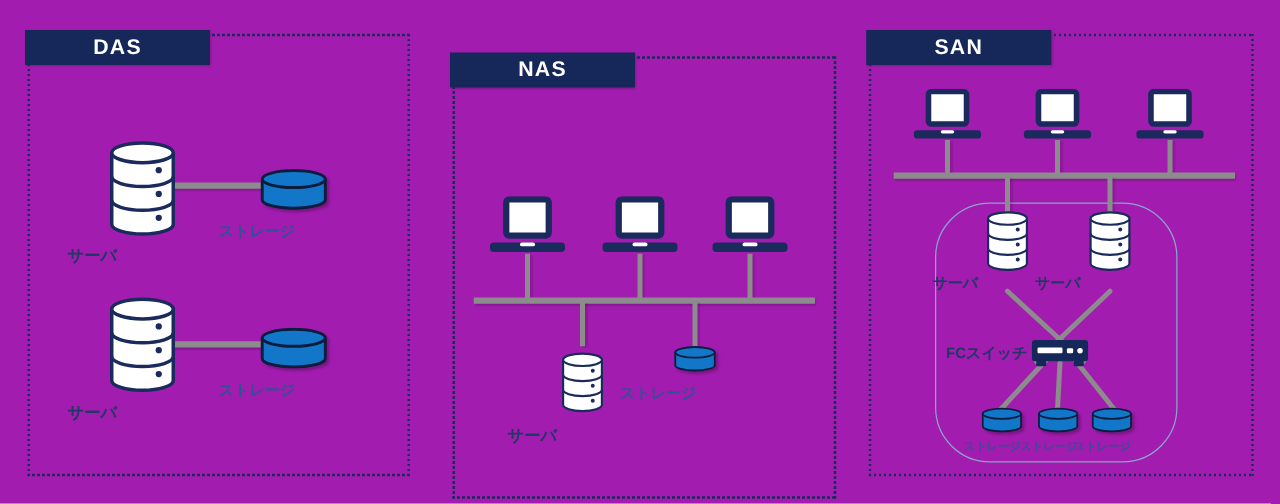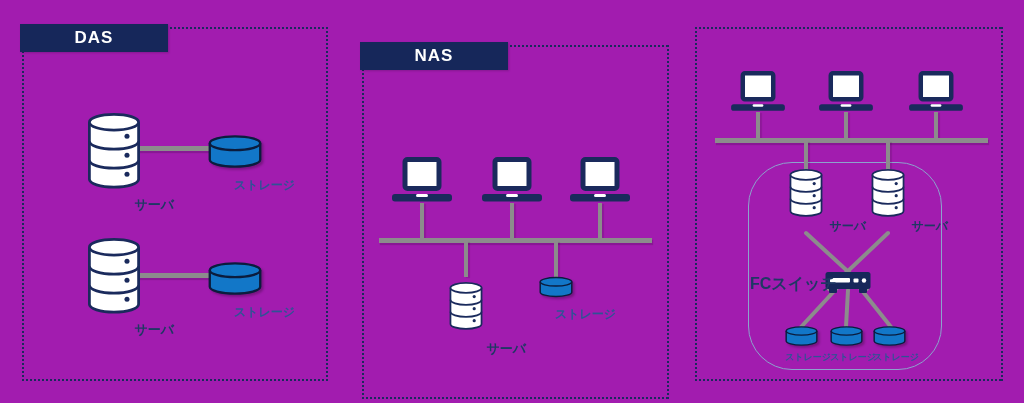--- a/index.html
+++ b/index.html
@@ -18,26 +18,26 @@
     background-position:0 0,0 100%,0 0,100% 0;
     background-repeat:no-repeat;
   }
   .hdr{
     position:absolute;left:-2px;top:-3px;width:148px;height:28px;
     background:#16275a;color:#ffffff;font-size:17px;font-weight:bold;
     display:flex;align-items:center;justify-content:center;letter-spacing:1px;
     box-shadow:1px 1px 2px rgba(0,0,0,0.18);z-index:6;
   }
   .icon{position:absolute;z-index:4;}
-  .lbl{position:absolute;z-index:5;text-align:right;font-weight:bold;white-space:nowrap;}
+  .lbl{position:absolute;z-index:5;text-align:left;font-weight:bold;white-space:nowrap;}
   .lbl-server{color:#1f3864;font-size:13px;}
   .lbl-storage{color:#2e5395;font-size:12px;}
   .lbl-server-sm{color:#1f3864;font-size:12px;}
   .lbl-storage-xs{color:#2e5395;font-size:9px;}
-  .lbl-switch{color:#1f3864;font-size:16px;text-align:right;}
+  .lbl-switch{color:#1f3864;font-size:12px;text-align:right;}
 
   
   .hline,.vline{position:absolute;background:#8c8c8c;z-index:2;}
   .hline{height:5px;box-shadow:1px 2px 1px rgba(0,0,0,0.15);}
   .vline{width:4px;box-shadow:2px 1px 1px rgba(0,0,0,0.12);}
 
   .fence{
     position:absolute;border:1.5px solid #8ca3cc;border-radius:44px;
     background:transparent;z-index:1;
   }
@@ -130,20 +130,21 @@
         <use href="#sym-server"></use>
       </svg>
     <svg class="icon shadowed" style="left:177px;top:230px" width="34" height="24">
         <use href="#sym-storage"></use>
       </svg>
     <div class="lbl lbl-server" style="left:44px;top:295px;width:120px;">サーバ</div>
     <div class="lbl lbl-storage" style="left:134px;top:261px;width:120px;">ストレージ</div>
   </div>
 
   <div class="panel" style="left:695px;top:27px;width:308px;height:354px;">
+    <div class="hdr">SAN</div>
 
     <svg class="icon" style="left:34px;top:44px" width="58" height="43">
         <use href="#sym-laptop"></use>
       </svg>
     <svg class="icon" style="left:122px;top:44px" width="58" height="43">
         <use href="#sym-laptop"></use>
       </svg>
     <svg class="icon" style="left:212px;top:44px" width="58" height="43">
         <use href="#sym-laptop"></use>
       </svg>

